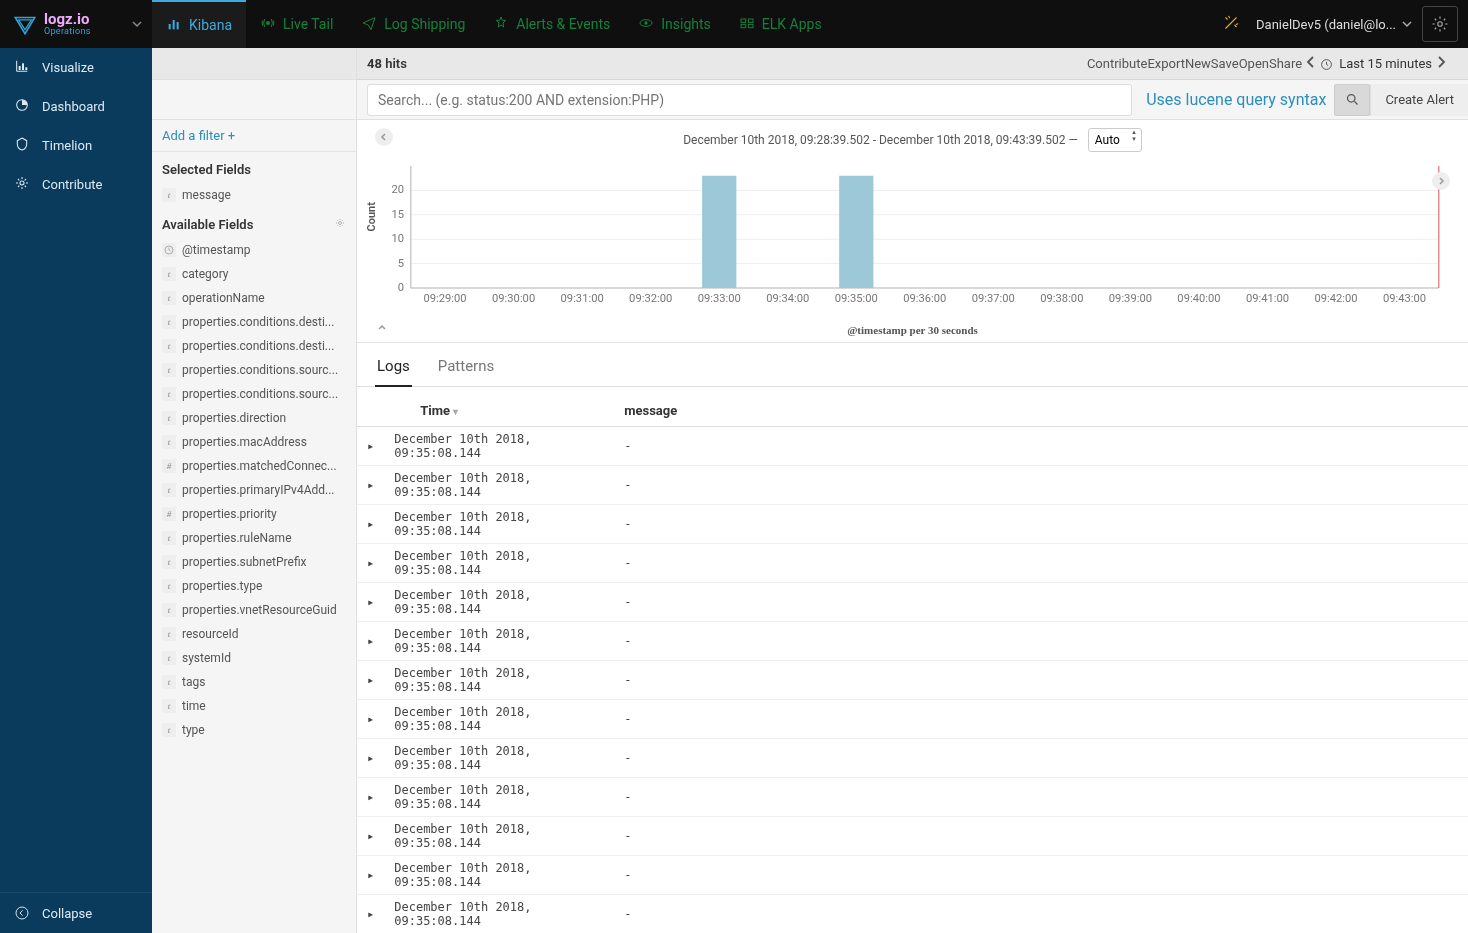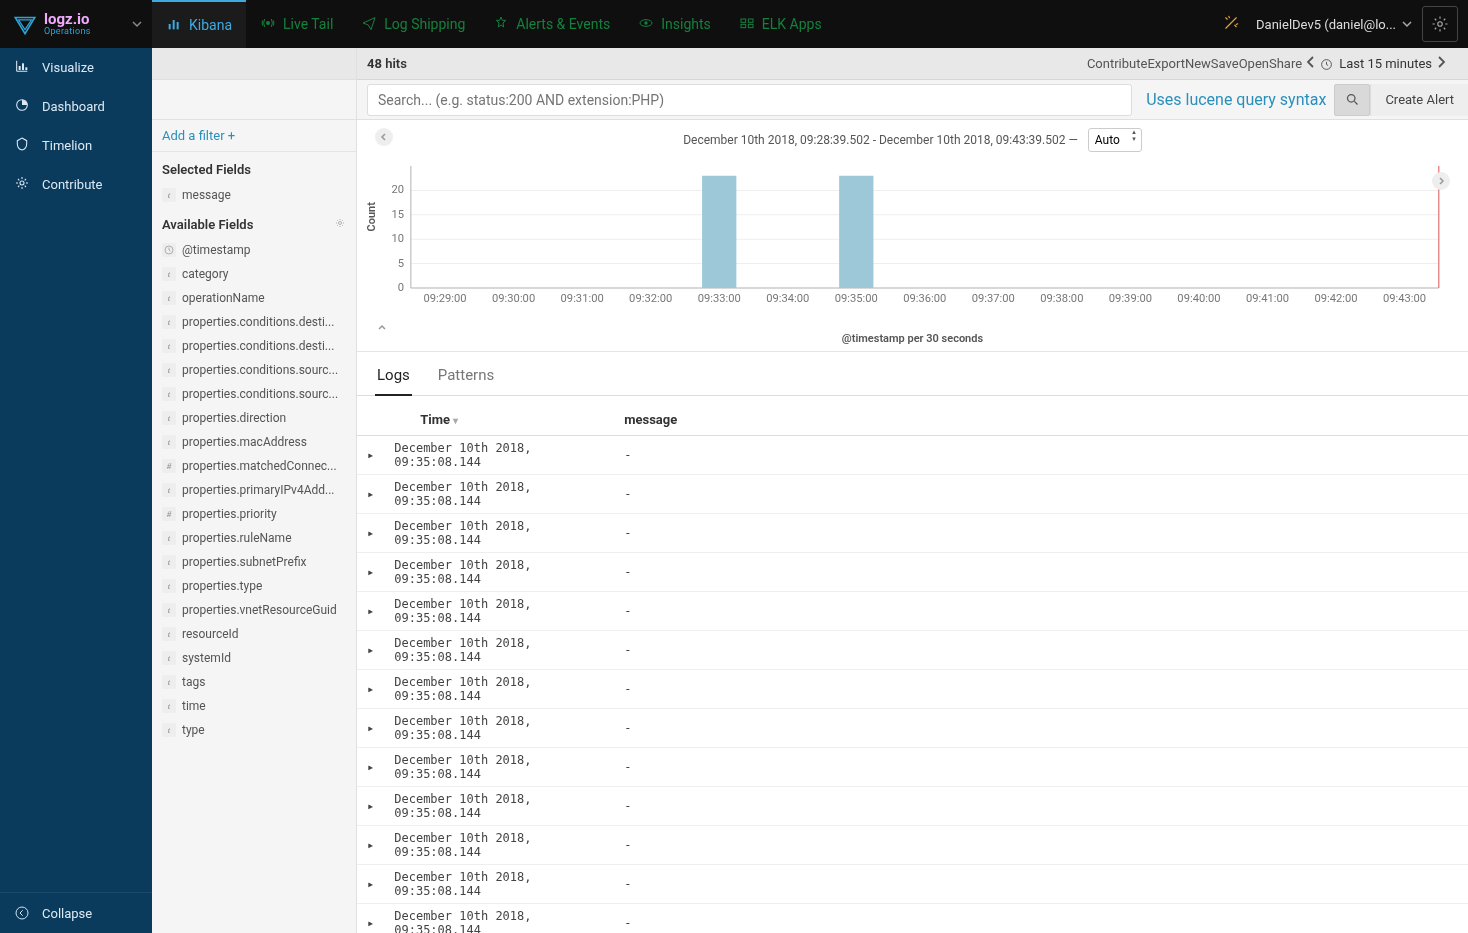--- a/index.html
+++ b/index.html
@@ -47,21 +47,21 @@
 .chart-zone { padding:4px 18px 6px 18px; border-bottom:1px solid #e5e5e5; position:relative; }
 .chart-head { display:flex; align-items:center; justify-content:center; gap:10px; font-size:12px; color:#555; position:relative; padding:4px 0 8px; }
 .chart-head .nav-caret { position:absolute; left:0; top:4px; color:#bbb; background:#eee; border-radius:50%; width:18px; height:18px; display:flex; align-items:center; justify-content:center; cursor:pointer; }
 .interval-select { height:24px; padding:0 20px 0 6px; border:1px solid #ccc; border-radius:3px; background:#fff; font-size:12px; appearance:none; }
 .select-wrap { position:relative; }
 .select-wrap::after { content:"▴\A▾"; white-space:pre; position:absolute; right:6px; top:1px; font-size:7px; line-height:7px; color:#555; pointer-events:none; }
 .chart-svg-wrapper { position:relative; height:160px; }
 .right-caret { position:absolute; right:0; top:12px; color:#bbb; background:#eee; border-radius:50%; width:18px; height:18px; display:flex; align-items:center; justify-content:center; cursor:pointer; }
 .up-caret { position:absolute; left:2px; bottom:-16px; }
 .axis-title-y { position:absolute; left:-4px; top:50%; transform:rotate(-90deg) translateX(15px); transform-origin:left; font-size:11px; color:#555; font-weight:600; }
-.xlabel { text-align:center; font-size:11px; color:#555; font-weight:600; margin-top:12px; }
+.xlabel { text-align:center; font-size:11px; color:#555; font-weight:600; margin-top:4px;font-family:Liberation Serif, serif; }
 .tabs-row { display:flex; gap:24px; padding:8px 18px 0; border-bottom:1px solid #ddd; margin-bottom:8px; }
 .tab { padding:6px 2px 10px; font-size:15px; color:#777; cursor:pointer; }
 .tab.active { color:#222; border-bottom:2px solid #222; margin-bottom:-1px; }
 .log-table { width:100%; border-collapse:collapse; font-size:13px; }
 .log-table th { text-align:left; font-weight:700; padding:8px 10px; border-bottom:1px solid #ddd; color:#333; }
 .log-table th.time-col { width:230px; padding-left:36px; }
 .log-table td { padding:5px 10px; border-bottom:1px solid #eee; font-family:Menlo,Consolas,monospace; font-size:12px; color:#444; }
 .row-caret { width:26px; text-align:center; color:#777; cursor:pointer; }
 .sort-ind { color:#aaa; font-size:10px; margin-left:3px; }
 .gear-small { color:#999; cursor:pointer; }

